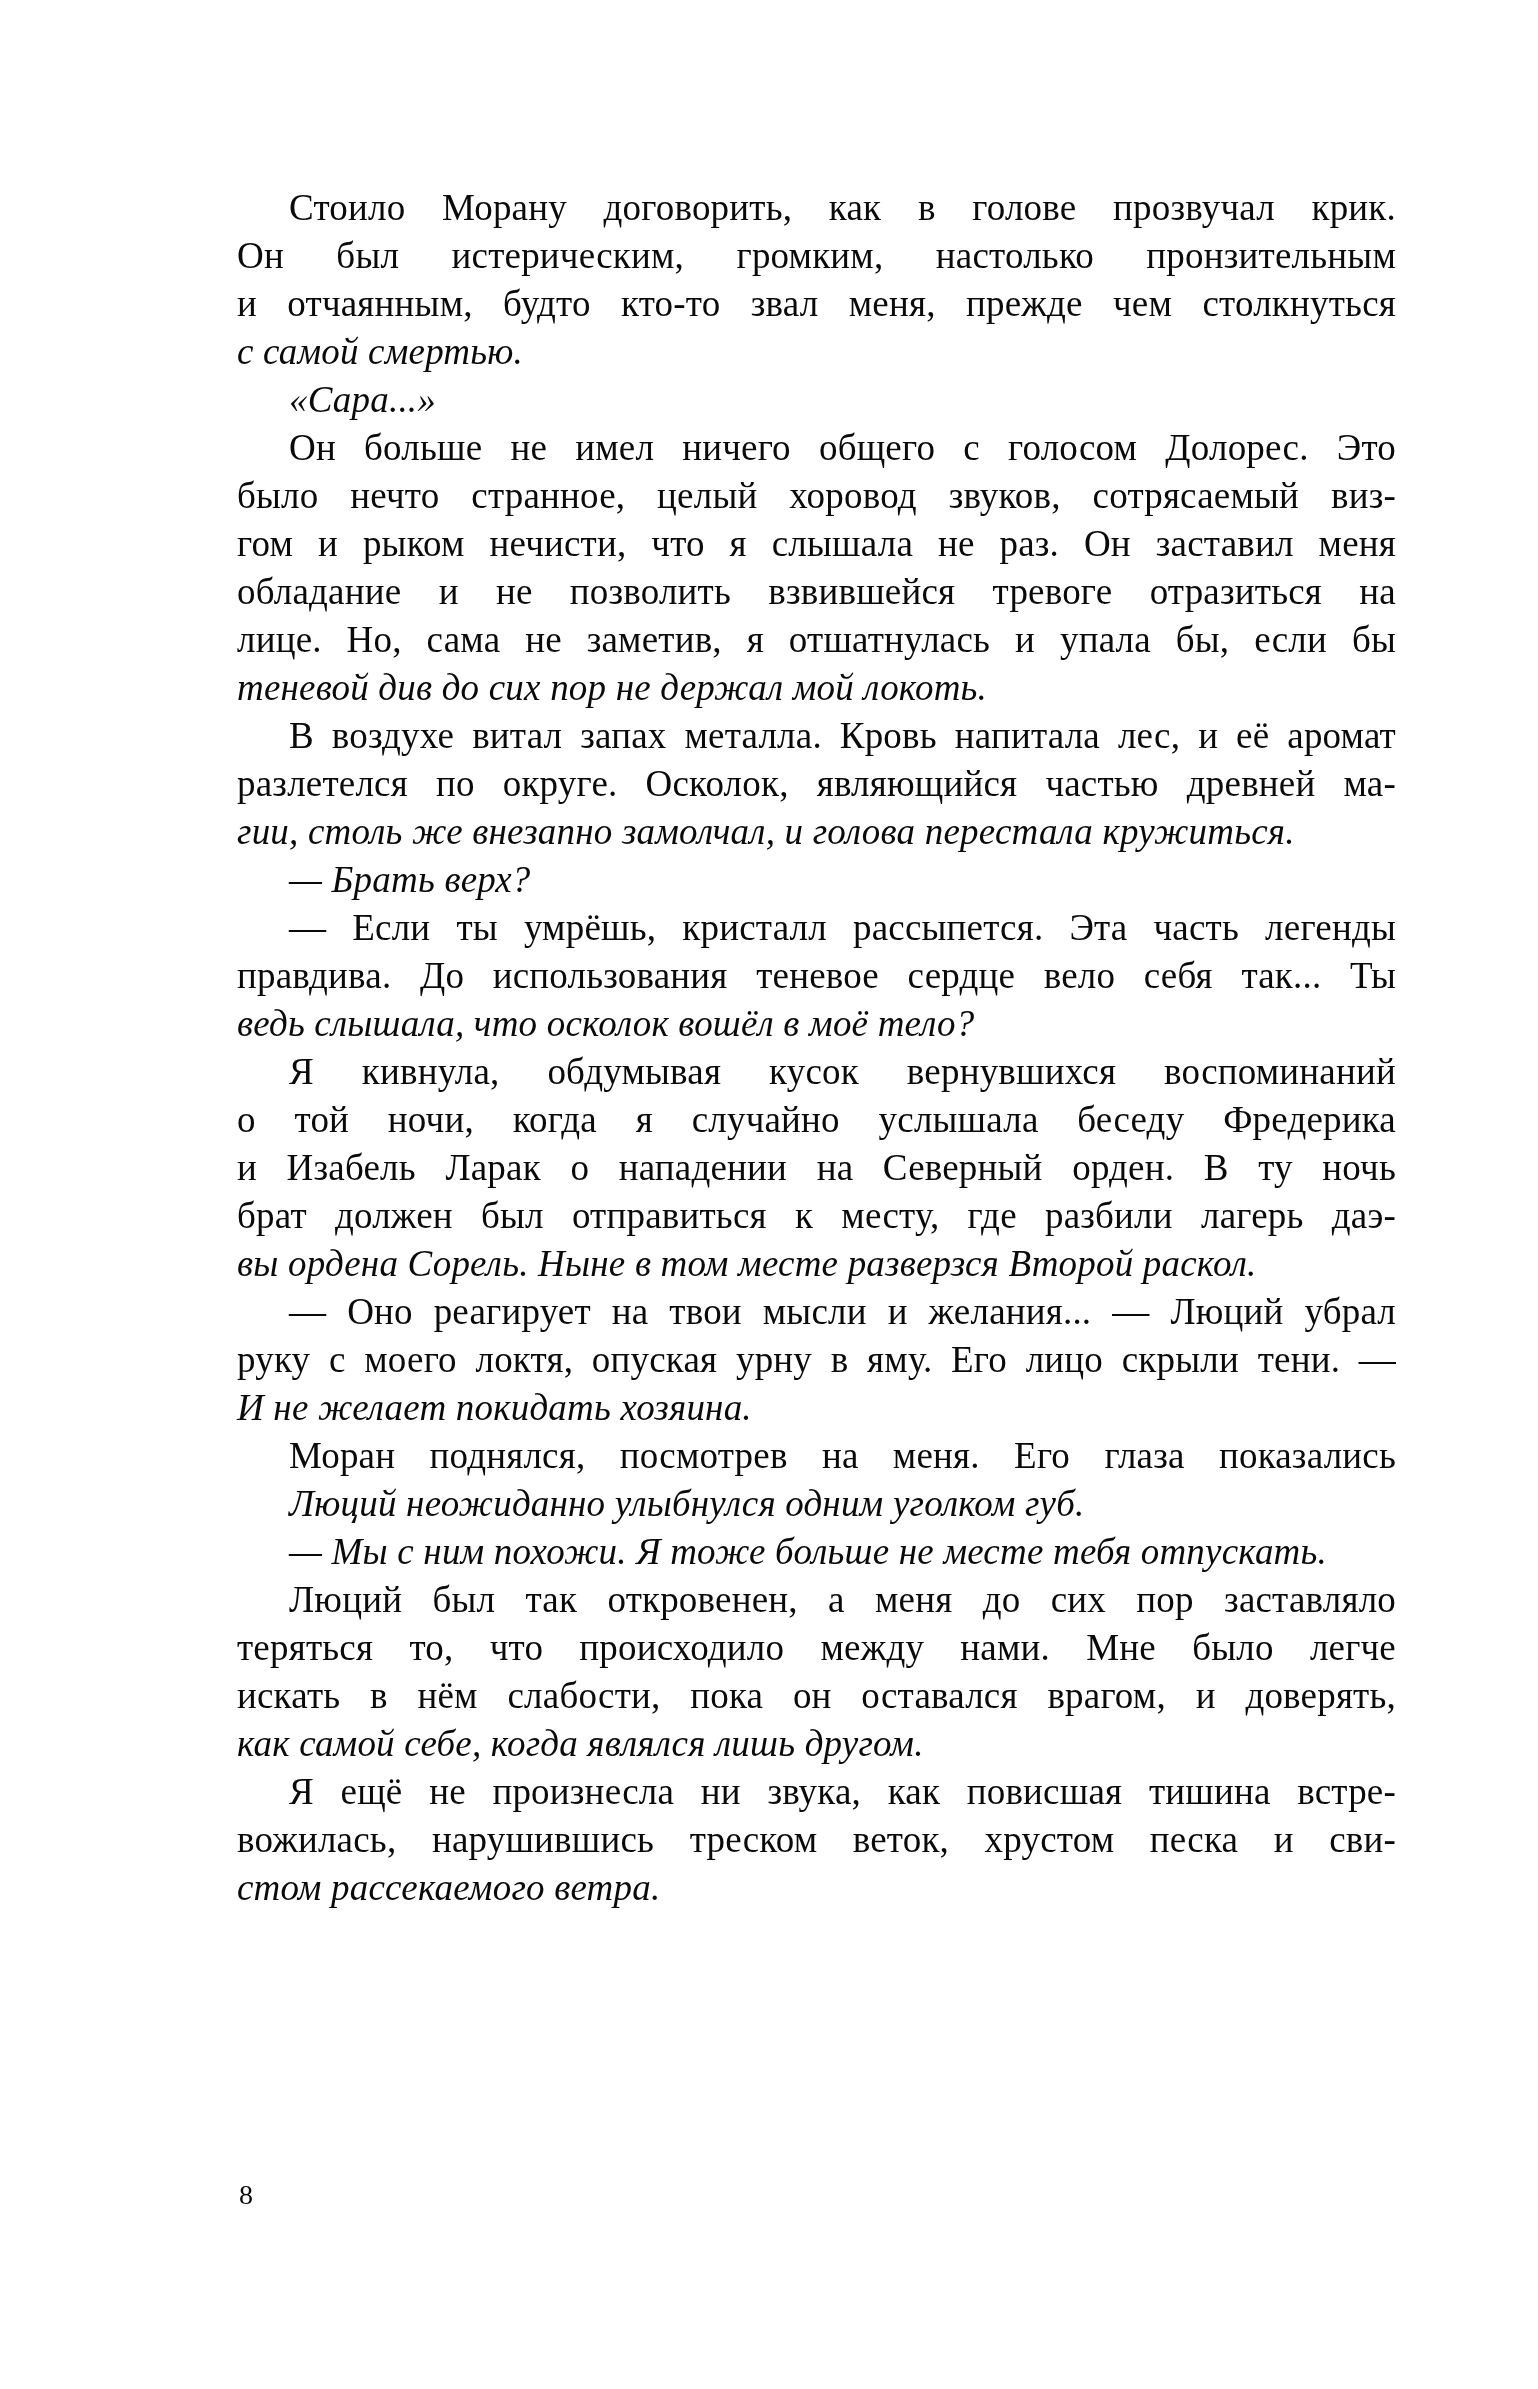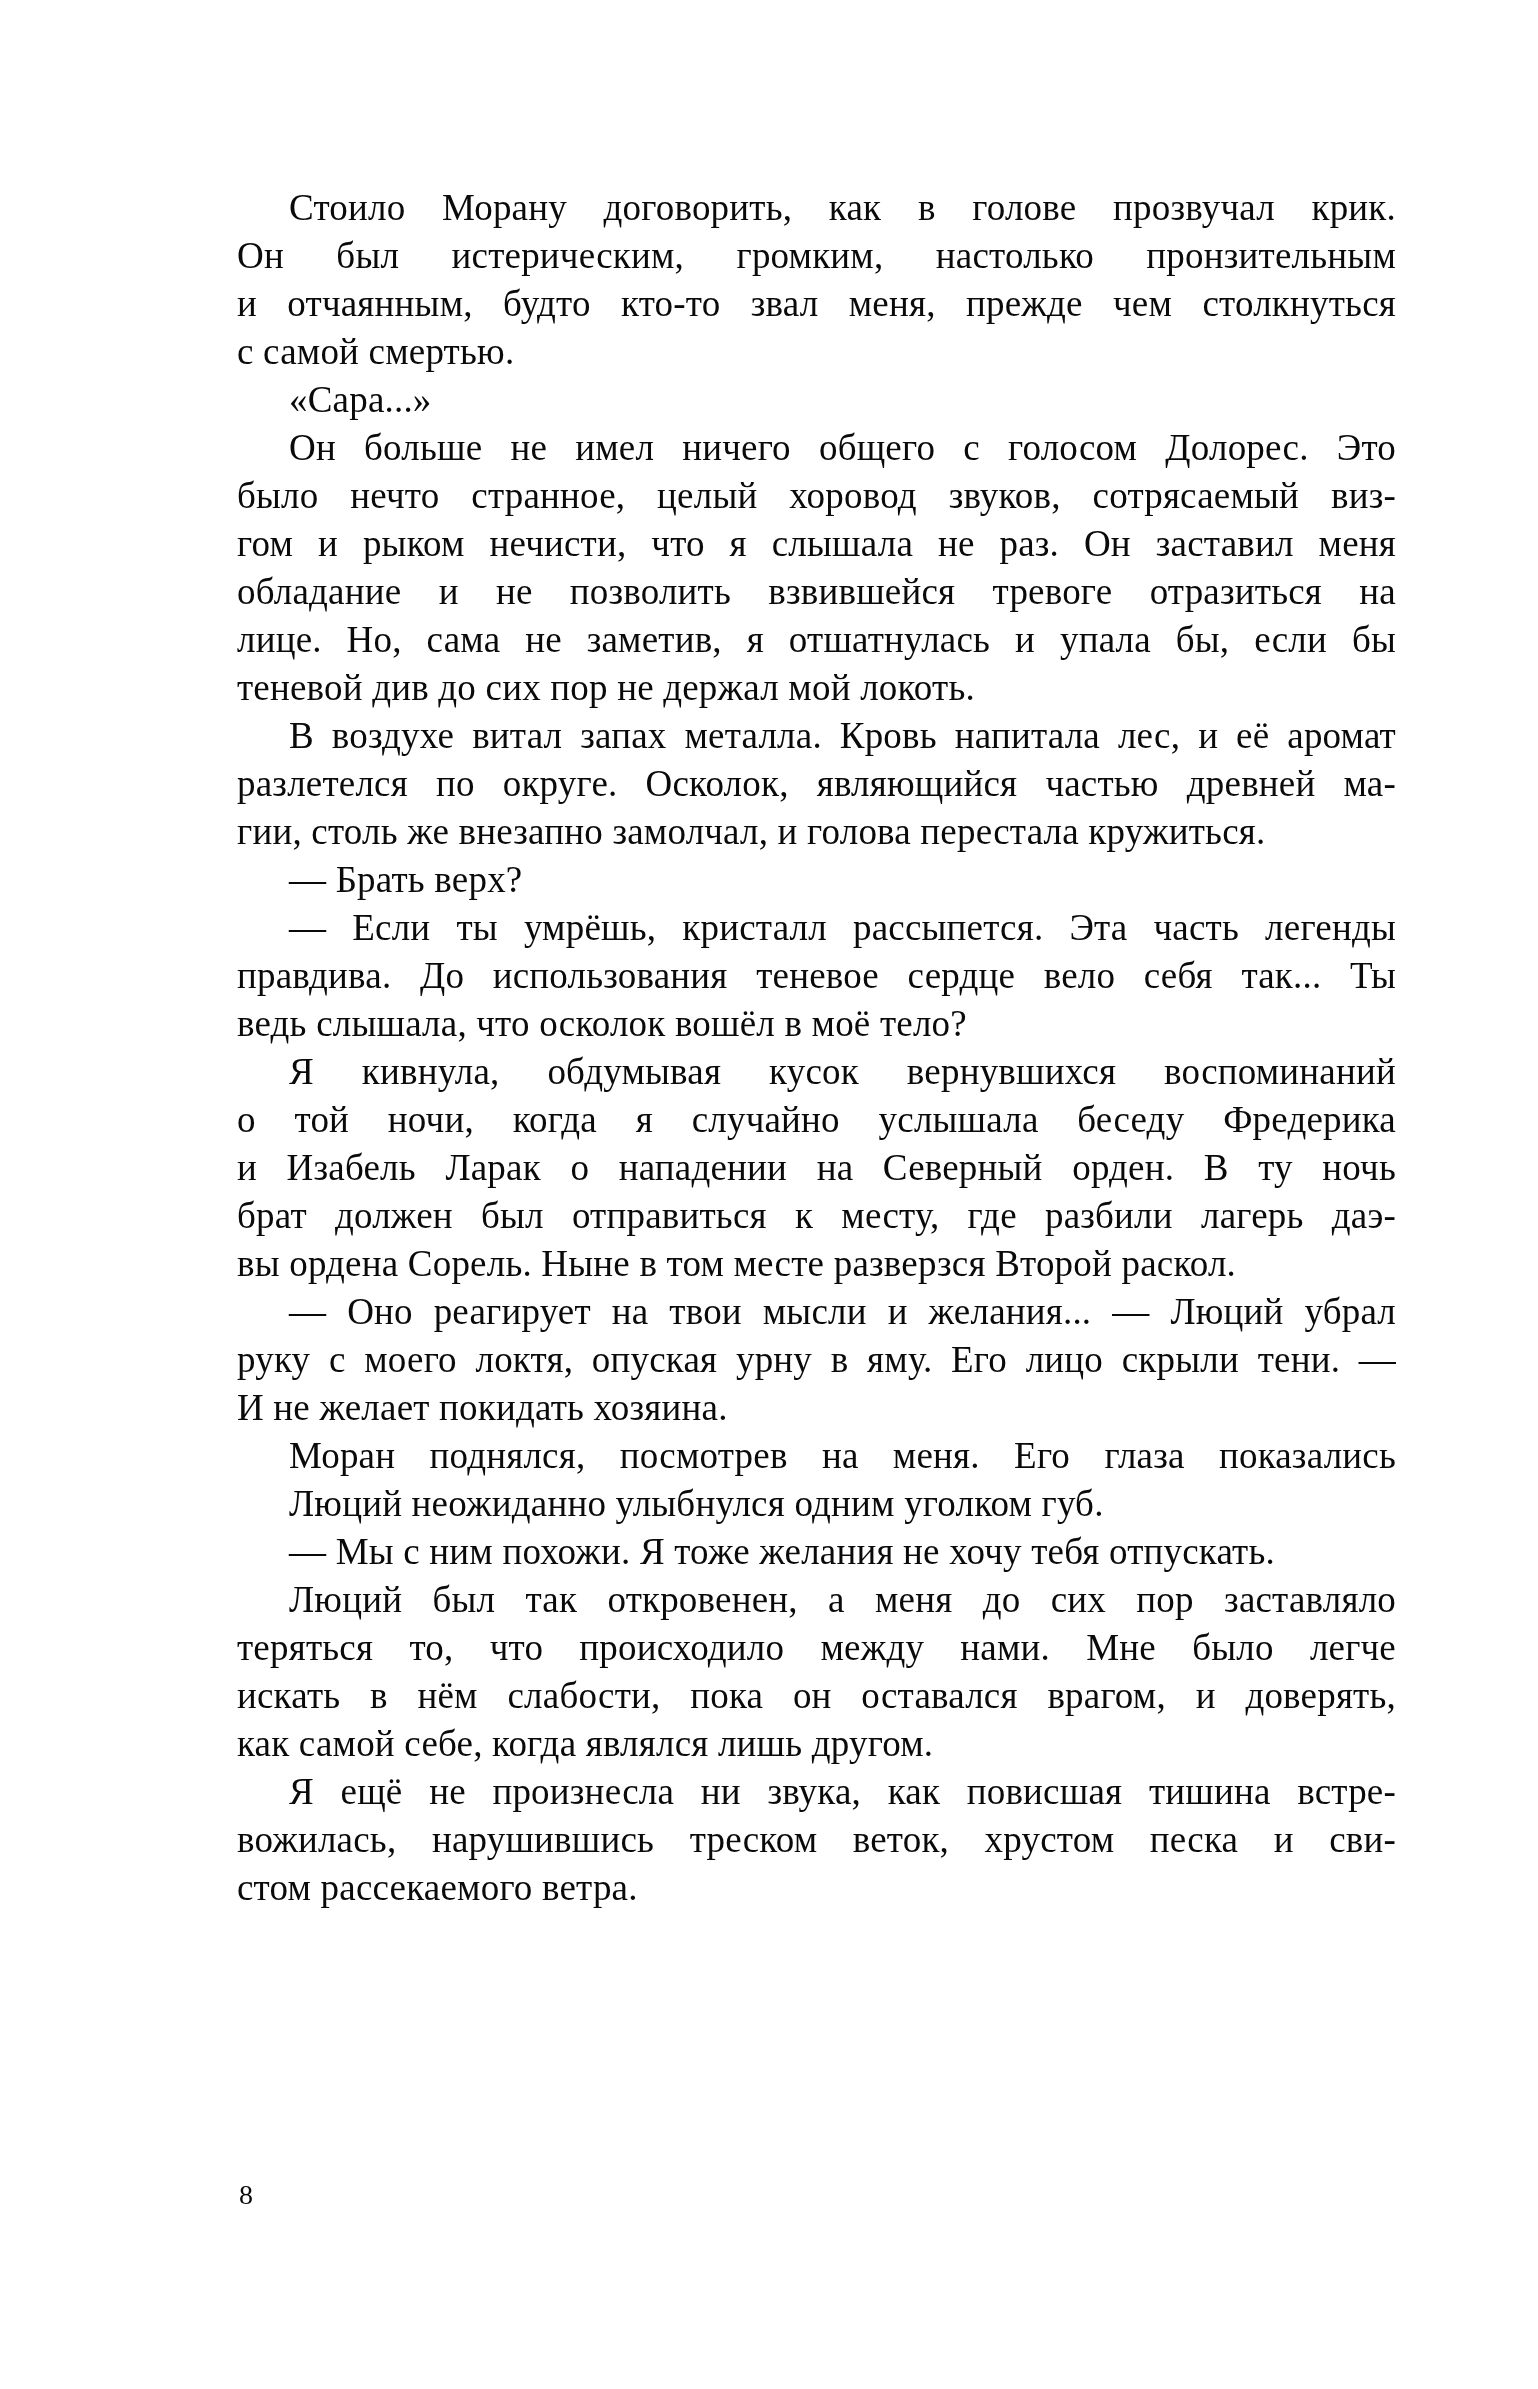--- a/index.html
+++ b/index.html
@@ -36,20 +36,21 @@
   .line {
     text-align: justify;
     text-align-last: justify;
     white-space: normal;
   }
   .line.first {
     text-indent: 52px;
   }
   .line.last {
     text-align-last: left;
+    font-style: italic;
   }
   .page-number {
     position: absolute;
     left: 239px;
     top: 2177px;
     font-size: 28px;
     line-height: 36px;
     color: #0a0a0a;
   }
 </style>
@@ -100,21 +101,21 @@
         <div class="line">руку с моего локтя, опуская урну в яму. Его лицо скрыли тени. —</div>
         <div class="line last">И не желает покидать хозяина.</div>
       </div>
       <div class="para">
         <div class="line first">Моран поднялся, посмотрев на меня. Его глаза показались</div>
       </div>
       <div class="para">
         <div class="line first last">Люций неожиданно улыбнулся одним уголком губ.</div>
       </div>
       <div class="para">
-        <div class="line first last">— Мы с ним похожи. Я тоже желания не хочу тебя отпускать.</div>
+        <div class="line first last">— Мы с ним похожи. Я тоже больше не месте тебя отпускать.</div>
       </div>
       <div class="para">
         <div class="line first">Люций был так откровенен, а меня до сих пор заставляло</div>
         <div class="line">теряться то, что происходило между нами. Мне было легче</div>
         <div class="line">искать в нём слабости, пока он оставался врагом, и доверять,</div>
         <div class="line last">как самой себе, когда являлся лишь другом.</div>
       </div>
       <div class="para">
         <div class="line first">Я ещё не произнесла ни звука, как повисшая тишина встре-</div>
         <div class="line">вожилась, нарушившись треском веток, хрустом песка и сви-</div>

